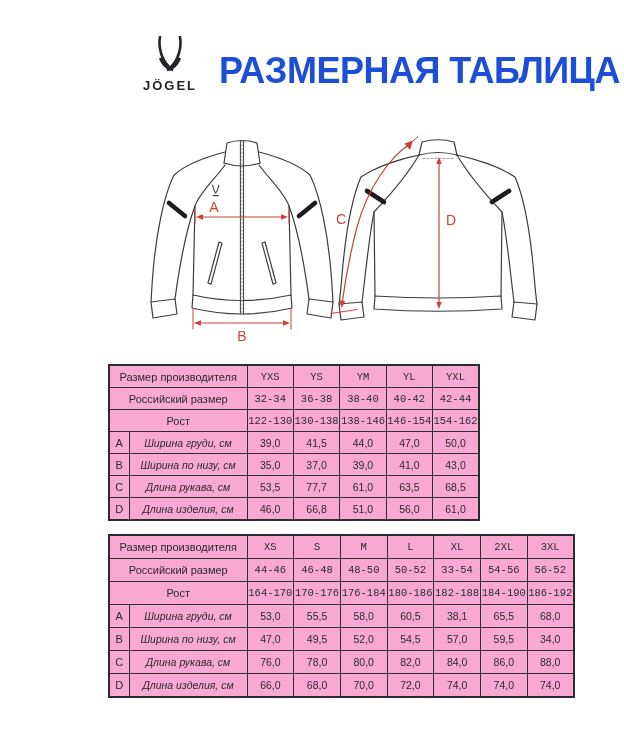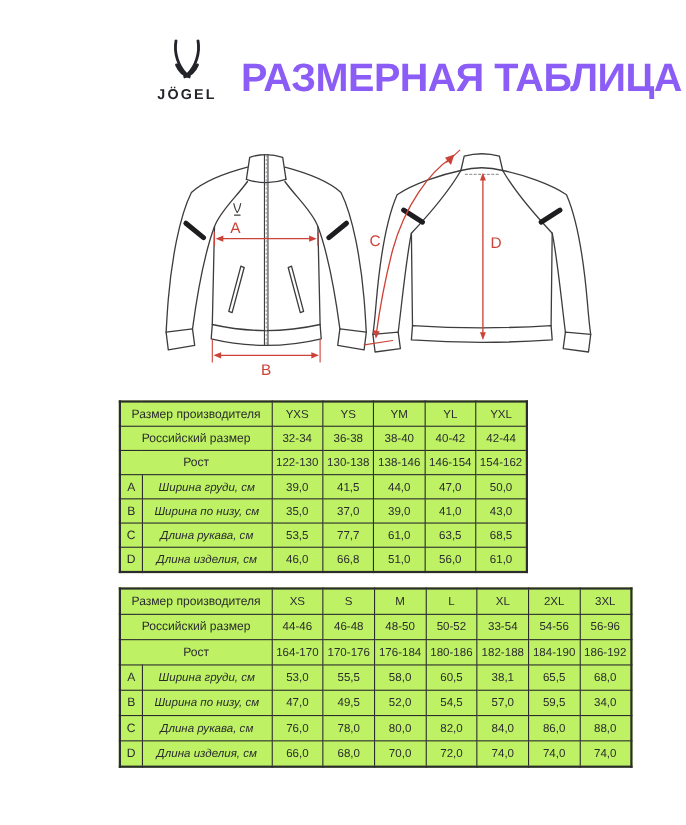--- a/index.html
+++ b/index.html
@@ -13,40 +13,40 @@
   
   .logo { position:absolute; left:104px; top:36px; width:76px; text-align:center; }
   .logo svg { display:block; margin:0 auto; }
   .wordmark {
     display:block; margin-top:2px; font-size:13px; font-weight:700;
     letter-spacing:2px; color:#23242a;
   }
   .page-title {
     position:absolute; left:191px; top:50px; width:330px;
     font-size:36px; font-weight:700; letter-spacing:-0.5px;
-    color:#8b5cf6; white-space:nowrap;
+    color:#1d4ed8; white-space:nowrap;
   }
   
   .diagram { position:absolute; left:0; top:112px; }
   .diagram text { font-family:"Liberation Sans", sans-serif; font-size:14px; }
   
   table.size-table {
     position:absolute; border-collapse:collapse; table-layout:fixed;
-    border:2px solid #2c2c2e; background:#bef264;
+    border:2px solid #2c2c2e; background:#f9a8d4;
   }
   .size-table th, .size-table td {
     border:1.5px solid #2c2c2e; padding:0; text-align:center;
     vertical-align:middle; color:#2b2b2e; font-weight:400;
   }
   .t0 { left:80px; top:364px; }
   .t1 { left:80px; top:534px; }
   .t0 th, .t0 td { height:21px; }
   .t1 th, .t1 td { height:22px; }
   .h-label { font-weight:700; font-size:11px; }
-  .h-val   { font-weight:400; font-size:10.5px; }
+  .h-val   { font-weight:400; font-size:10.5px;font-family:Liberation Mono, monospace; }
   .m-key   { font-weight:700; font-size:11px; }
   .m-label { font-size:10.5px; text-align:left; padding-left:8px;font-style:italic; }
   .m-val   { font-size:10.5px; }
 </style>
 </head>
 <body>
 
 <div class="page">
 
   <div class="logo">
@@ -253,21 +253,21 @@
           <th class="h-val">3XL</th>
         </tr>
         <tr>
           <th class="h-label" colspan="2">Российский размер</th>
           <th class="h-val">44-46</th>
           <th class="h-val">46-48</th>
           <th class="h-val">48-50</th>
           <th class="h-val">50-52</th>
           <th class="h-val">33-54</th>
           <th class="h-val">54-56</th>
-          <th class="h-val">56-96</th>
+          <th class="h-val">56-52</th>
         </tr>
         <tr>
           <th class="h-label" colspan="2">Рост</th>
           <th class="h-val">164-170</th>
           <th class="h-val">170-176</th>
           <th class="h-val">176-184</th>
           <th class="h-val">180-186</th>
           <th class="h-val">182-188</th>
           <th class="h-val">184-190</th>
           <th class="h-val">186-192</th>

